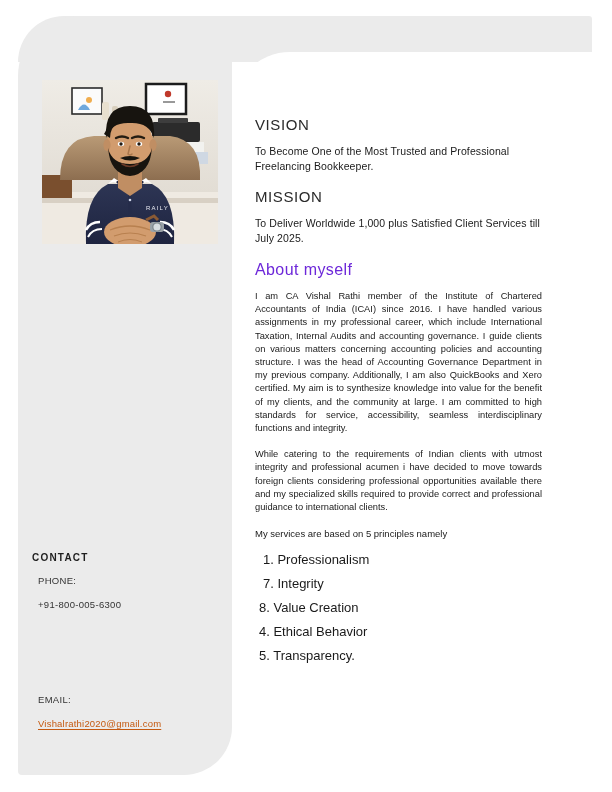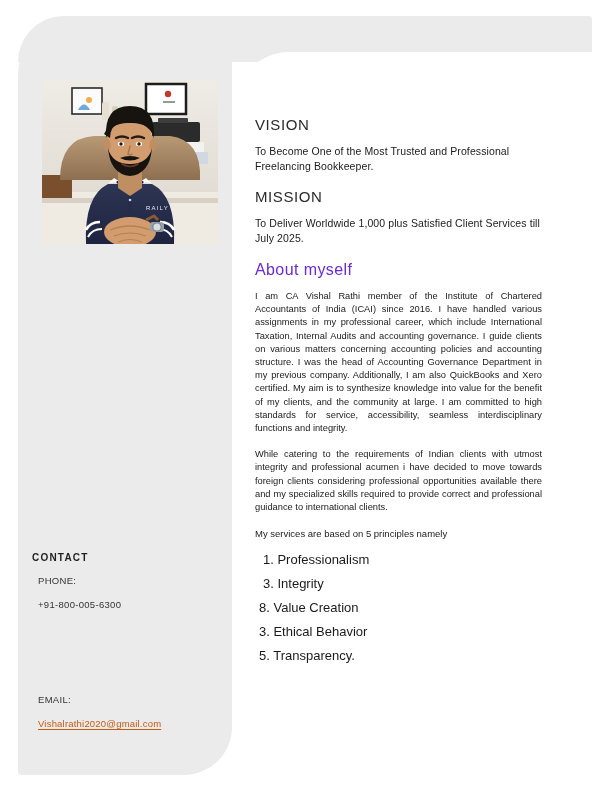--- a/index.html
+++ b/index.html
@@ -277,20 +277,20 @@
     <div class="h-section">MISSION</div>
     <div class="lead">To Deliver Worldwide 1,000 plus Satisfied Client Services till July 2025.</div>
 
     <div class="h-about">About myself</div>
     <div class="body-p">I am CA Vishal Rathi member of the Institute of Chartered Accountants of India (ICAI) since 2016. I have handled various assignments in my professional career, which include International Taxation, Internal Audits and accounting governance. I guide clients on various matters concerning accounting policies and accounting structure. I was the head of Accounting Governance Department in my previous company. Additionally, I am also QuickBooks and Xero certified. My aim is to synthesize knowledge into value for the benefit of my clients, and the community at large. I am committed to high standards for service, accessibility, seamless interdisciplinary functions and integrity.</div>
     <div class="body-p">While catering to the requirements of Indian clients with utmost integrity and professional acumen i have decided to move towards foreign clients considering professional opportunities available there and my specialized skills required to provide correct and professional guidance to international clients.</div>
 
     <div class="intro-line">My services are based on 5 principles namely</div>
 
     <div class="principle indent">1. Professionalism</div>
-    <div class="principle indent">3. Integrity</div>
+    <div class="principle indent">7. Integrity</div>
     <div class="principle">8. Value Creation</div>
-    <div class="principle">3. Ethical Behavior</div>
+    <div class="principle">4. Ethical Behavior</div>
     <div class="principle">5. Transparency.</div>
 
   </div>
 
 </div>
 
 </body></html>

